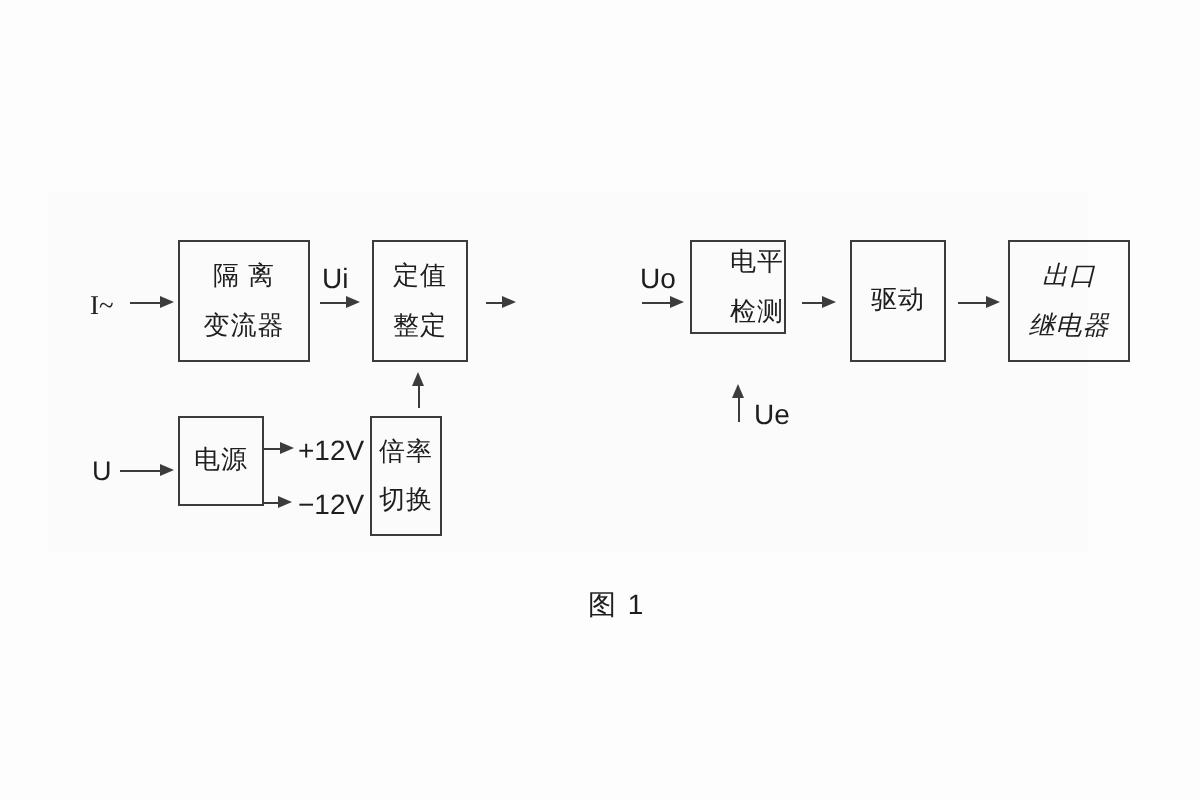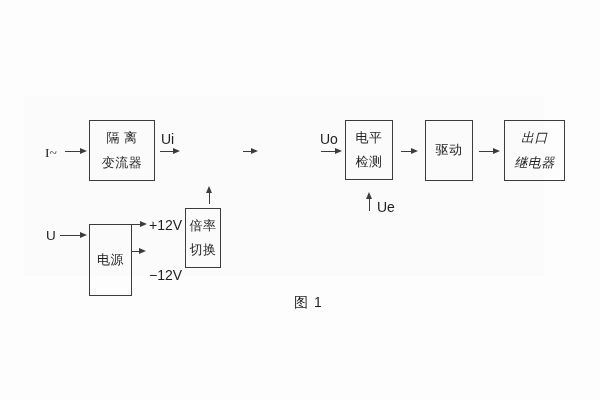--- a/index.html
+++ b/index.html
@@ -18,24 +18,24 @@
   .block {
     position:absolute; box-sizing:border-box;
     border:1px solid #3c3c3c; background:transparent;
     display:flex; flex-direction:column; align-items:center; justify-content:center;
     gap:10px; font-size:13px; letter-spacing:0.5px;
   }
   .block span { line-height:1.1; white-space:nowrap; }
   .b1 { left:89px;  top:120px; width:66px; height:61px; }
   .b2 { left:186px; top:120px; width:48px; height:61px; }
   .b3 { left:266px; top:120px; width:48px; height:61px; }
-  .b4 { left:345px; top:120px; width:48px; height:60px; }
+  .b4 { left:345px; top:120px; width:48px; height:47px;align-items:flex-end; }
   .b5 { left:425px; top:120px; width:48px; height:61px; }
   .b6 { left:504px; top:120px; width:61px; height:61px;font-style:italic; }
-  .b7 { left:89px;  top:208px; width:43px; height:72px;margin-top:16px; }
+  .b7 { left:89px;  top:208px; width:43px; height:45px; }
   .b8 { left:185px; top:208px; width:36px; height:60px; }
   .b9 { left:334px; top:218px; width:79px; height:38px; }
   
   .har { position:absolute; height:0; border-top:1px solid #3c3c3c; }
   .har::after {
     content:""; position:absolute; right:-7px; top:-4px; width:0; height:0;
     border-left:7px solid #3c3c3c;
     border-top:3px solid transparent; border-bottom:3px solid transparent;
   }
   
@@ -57,32 +57,36 @@
   .a10 { left:209px; top:193px; height:11px; }
   .a11 { left:369px; top:199px; height:12px; }
   
   .lbl { position:absolute; font-size:14px; line-height:1.15; white-space:nowrap; }
   .l-i  { left:45px;  top:145px; font-size:13.5px; font-family:"Liberation Serif", serif; }
   .l-u  { left:46px;  top:228px; font-size:13.5px; }
   .l-ui { left:161px; top:131px; }
   .l-uo { left:320px; top:131px; }
   .l-ue { left:377px; top:199px; }
   .l-p12 { left:149px; top:217px; }
-  .l-m12 { left:149px; top:244px;margin-top:23px; }
+  .l-m12 { left:149px; top:244px; }
   .l-cap { left:294px; top:246px; letter-spacing:1px;margin-top:48px; }
 </style>
 </head>
 <body>
 
 <div class="stage">
   <div class="panel"></div>
 
   <div class="block b1">
     <span>隔 离</span>
     <span>变流器</span>
+  </div>
+  <div class="block b2">
+    <span>定值</span>
+    <span>整定</span>
   </div>
   <div class="block b4">
     <span>电平</span>
     <span>检测</span>
   </div>
   <div class="block b5">
     <span>驱动</span>
   </div>
   <div class="block b6">
     <span>出口</span>

